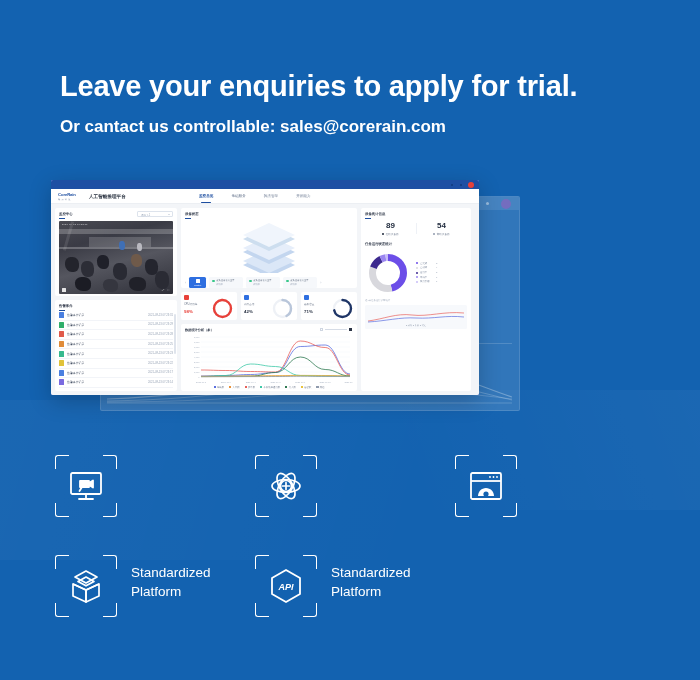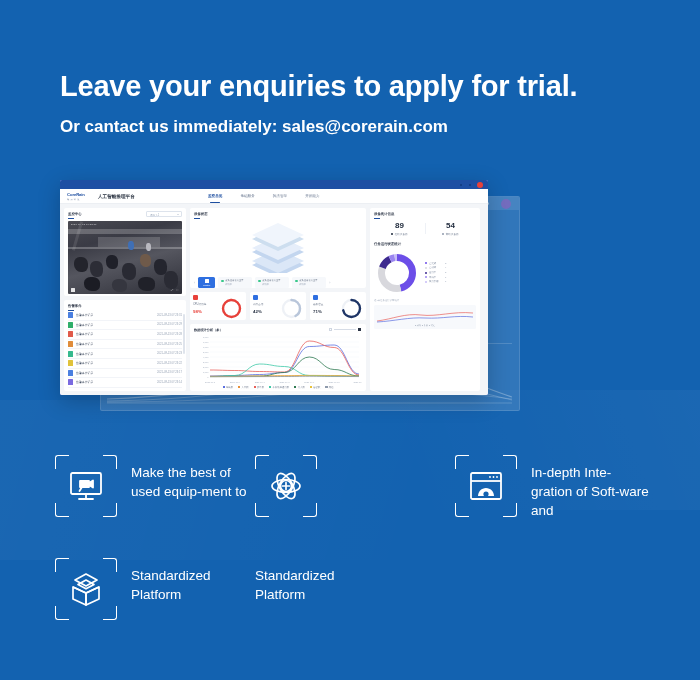--- a/index.html
+++ b/index.html
@@ -51,21 +51,21 @@
   }
   .ghost-num { position: absolute; color: rgba(255,255,255,0.70); font-size: 9px; font-weight: 700; }
   .ghost-sub { position: absolute; color: rgba(255,255,255,0.45); font-size: 3.5px; }
   .ghost-legend-row { position: absolute; color: rgba(255,255,255,0.40); font-size: 3px; }
   .ghost-line { position: absolute; background: rgba(255,255,255,0.16); height: 1px; }
   .ghost-card { position: absolute; background: rgba(255,255,255,0.07); border-radius: 2px; }
   .ghost-chart-svg { position: absolute; left: 6px; top: 150px; }
 
   
   .app-window {
-    position: absolute; left: 60px; top: 180px; width: 428px; height: 215px;
+    position: absolute; left: 51px; top: 180px; width: 428px; height: 215px;
     background: #c4b5fd;
     border-radius: 2px;
     box-shadow: 0 6px 22px rgba(0,0,0,0.22);
     overflow: hidden;
     font-size: 4px;
   }
   .titlebar {
     height: 9px; background: #1e4fa3; position: relative;
   }
   .tb-dot { position: absolute; top: 3.5px; width: 2.5px; height: 2.5px; border-radius: 50%; background: #123a7d; }
@@ -228,21 +228,21 @@
 </style>
 </head>
 <body>
 
 <div class="page">
 
   <div class="bg-sheen-1"></div>
   <div class="bg-sheen-2"></div>
 
   <div class="headline">Leave your enquiries to apply for trial.</div>
-  <div class="subhead">Or cantact us immediately: sales@corerain.com</div>
+  <div class="subhead">Or cantact us controllable: sales@corerain.com</div>
 
   <div class="ghost-window">
     <div class="ghost-titlebar">
       <div class="ghost-dot" style="right:40px;"></div>
       <div class="ghost-dot" style="right:30px;"></div>
       <div class="ghost-avatar"></div>
     </div>
     <div class="ghost-num" style="left:86px; top:38px;">54</div>
     <div class="ghost-sub" style="left:84px; top:50px;">离线设备数</div>
 
@@ -573,21 +573,20 @@
           <span class="brk bl"></span>
           <span class="brk br"></span>
           <span class="fglyph"><svg viewBox="0 0 40 40" fill="none" stroke="#fff" stroke-width="1.8" stroke-linejoin="round">
               <rect x="5" y="7" width="30" height="21" rx="1.5"></rect>
               <path d="M20 28v5M13 33h14" stroke-linecap="round"></path>
               <path d="M14 15h9v6h-9z" fill="#fff"></path>
               <path d="M23 17l4-2.5v7L23 19z" fill="#fff"></path>
               <path d="M16 21l-2.5 4" stroke-linecap="round"></path>
             </svg></span>
         </div>
-        <div class="ftext">Make the best of used equip-ment to</div>
       </div>
       <div class="feature">
         <div class="fico">
           <span class="brk tl"></span>
           <span class="brk tr"></span>
           <span class="brk bl"></span>
           <span class="brk br"></span>
           <span class="fglyph"><svg viewBox="0 0 40 40" fill="none" stroke="#fff" stroke-width="1.7">
               <circle cx="20" cy="20" r="5.5"></circle>
               <ellipse cx="20" cy="20" rx="14" ry="6.5"></ellipse>
@@ -606,36 +605,45 @@
           <span class="fglyph"><svg viewBox="0 0 40 40" fill="none" stroke="#fff" stroke-width="1.8" stroke-linejoin="round">
               <rect x="5" y="7" width="30" height="26" rx="1.5"></rect>
               <path d="M5 15h30"></path>
               <circle cx="24" cy="11" r="0.9" fill="#fff" stroke="none"></circle>
               <circle cx="27.5" cy="11" r="0.9" fill="#fff" stroke="none"></circle>
               <circle cx="31" cy="11" r="0.9" fill="#fff" stroke="none"></circle>
               <path d="M12 30c0-4.4 3.6-8 8-8s8 3.6 8 8z" fill="#fff" stroke="none"></path>
               <circle cx="20" cy="28" r="2.6" fill="#1362b0" stroke="none"></circle>
             </svg></span>
         </div>
-        <div class="ftext">In-depth Inte-gration of Soft-ware and</div>
       </div>
       <div class="feature">
         <div class="fico">
           <span class="brk tl"></span>
           <span class="brk tr"></span>
           <span class="brk bl"></span>
           <span class="brk br"></span>
           <span class="fglyph"><svg viewBox="0 0 40 40" fill="none" stroke="#fff" stroke-width="1.7" stroke-linejoin="round">
               <path d="M20 5l11 6-11 6-11-6z"></path>
               <path d="M20 11l8 4.4-8 4.4-8-4.4z"></path>
               <path d="M7 18v12l13 6V24z"></path>
               <path d="M33 18v12l-13 6V24z"></path>
               <path d="M7 18l13 6 13-6"></path>
             </svg></span>
         </div>
         <div class="ftext">Standardized Platform</div>
       </div>
       <div class="feature">
+        <div class="fico">
+          <span class="brk tl"></span>
+          <span class="brk tr"></span>
+          <span class="brk bl"></span>
+          <span class="brk br"></span>
+          <span class="fglyph"><svg viewBox="0 0 40 40" fill="none" stroke="#fff" stroke-width="1.8" stroke-linejoin="round">
+              <path d="M20 4l14 8v16l-14 8-14-8V12z"></path>
+              <text x="20" y="24" font-size="9" font-weight="700" font-style="italic" fill="#fff" stroke="none" text-anchor="middle" font-family="Liberation Sans, sans-serif">API</text>
+            </svg></span>
+        </div>
         <div class="ftext">Standardized Platform</div>
       </div>
     </div>
 
 </div>
 
 </body></html>

